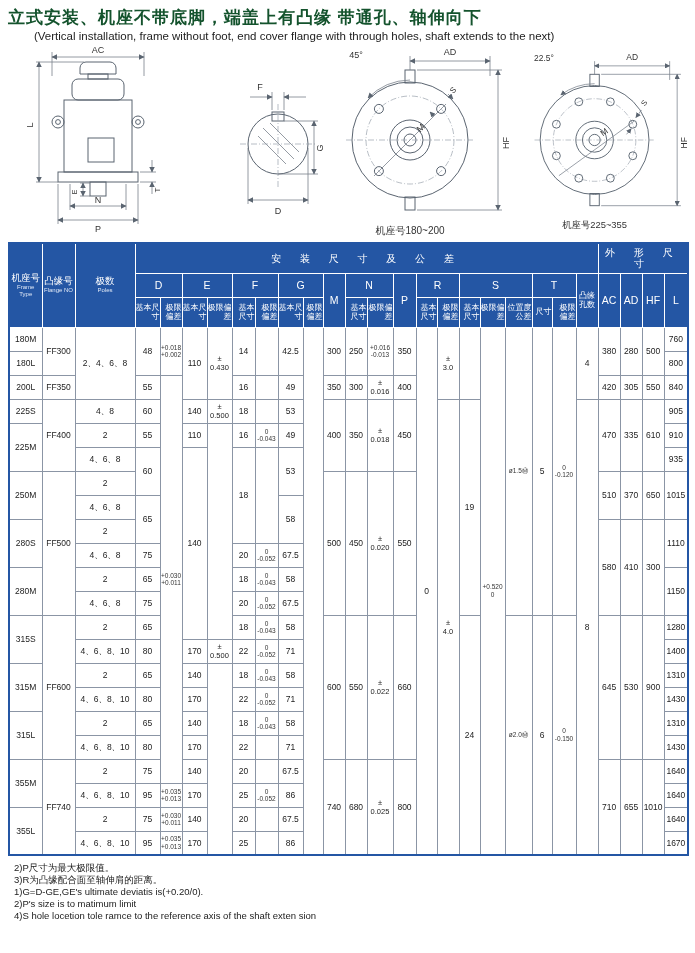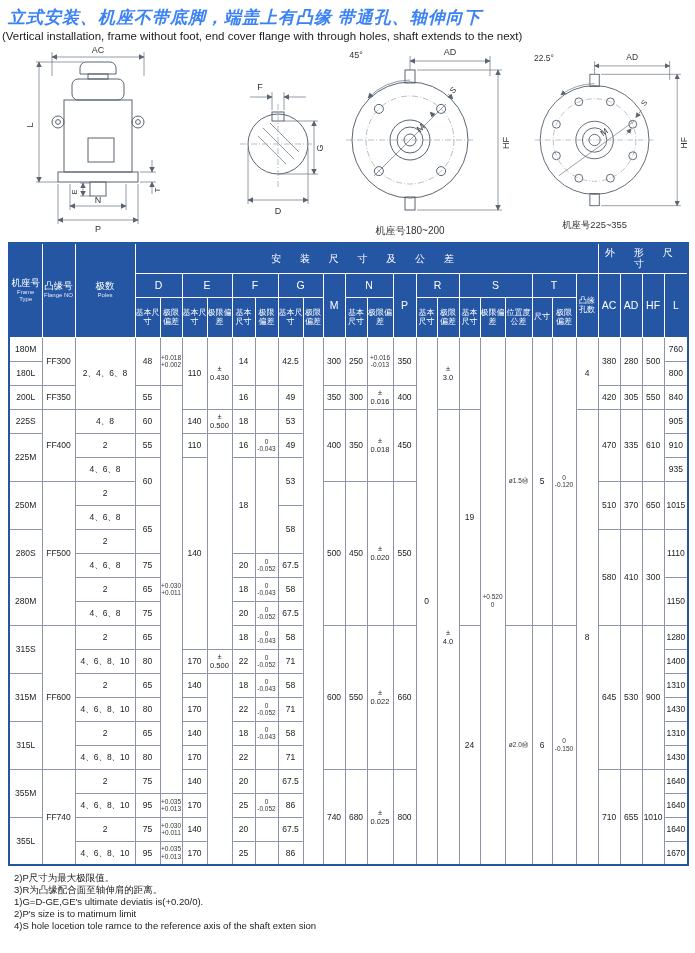--- a/index.html
+++ b/index.html
@@ -1,33 +1,33 @@
 <!DOCTYPE html>
 <html><head>
 <meta charset="utf-8">
 <style>
   html,body{margin:0;padding:0;}
   body{width:695px;height:953px;background:#ffffff;font-family:"Liberation Sans",sans-serif;color:#1a1a1a;overflow:hidden;}
-  .title-cn{font-size:17px;font-weight:bold;letter-spacing:1px;padding:6px 8px 0 8px;color:#3b82f6;font-style:italic;}
-  .title-en{font-size:11.5px;padding:1px 0 0 2px;color:#222;}
+  .title-cn{font-size:17px;font-weight:bold;letter-spacing:1px;padding:6px 8px 0 8px;color:#14532d;}
+  .title-en{font-size:11.5px;padding:1px 0 0 2px;color:#222;margin-left:32px;}
   .diagrams{position:relative;height:198px;width:695px;}
   .diagrams svg{position:absolute;top:0;}
   svg text{font-family:"Liberation Sans",sans-serif;fill:#333;}
   .dwg{stroke:#5a6470;fill:none;stroke-width:1;}
   .thin{stroke:#7a828c;stroke-width:0.8;fill:none;}
   .cl{stroke:#9aa2ac;stroke-width:0.7;fill:none;stroke-dasharray:6 2 1 2;}
   .tblwrap{margin:2px 0 0 8px;}
   table{border-collapse:collapse;table-layout:fixed;width:679px;border:2px solid #2456a4;}
   th{background:#2456a4;color:#fff;border:1px solid #ffffff;font-weight:normal;font-size:9.5px;padding:0;line-height:1.15;}
   th.dim{font-size:10.5px;}
   th.hsmall{font-size:8px;}
   th.hgroup{letter-spacing:8px;font-size:10px;}
   .sub{display:block;font-size:6px;line-height:1.1;color:#dfe8f6;}
   tbody tr{height:24px;}
-  thead tr.h1{height:30px;} thead tr.h2{height:24px;} thead tr.h3{height:40px;}
+  thead tr.h1{height:30px;} thead tr.h2{height:24px;} thead tr.h3{height:30px;text-align:right;}
   td{border:1px solid #8b95a5;font-size:8.5px;text-align:center;vertical-align:middle;padding:0;line-height:1.2;white-space:pre-line;color:#222;}
   td.tol{font-size:6.5px;line-height:1.15;color:#333;}
   td.tol2{font-size:7.5px;line-height:1.2;}
   .notes{margin:6px 0 0 14px;font-size:9.5px;line-height:1.25;color:#222;}
 </style>
 </head>
 <body>
 
 <div class="title-cn">立式安装、机座不带底脚，端盖上有凸缘 带通孔、轴伸向下</div>
 <div class="title-en">(Vertical installation, frame without foot, end cover flange with through holes, shaft extends to the next)</div>

